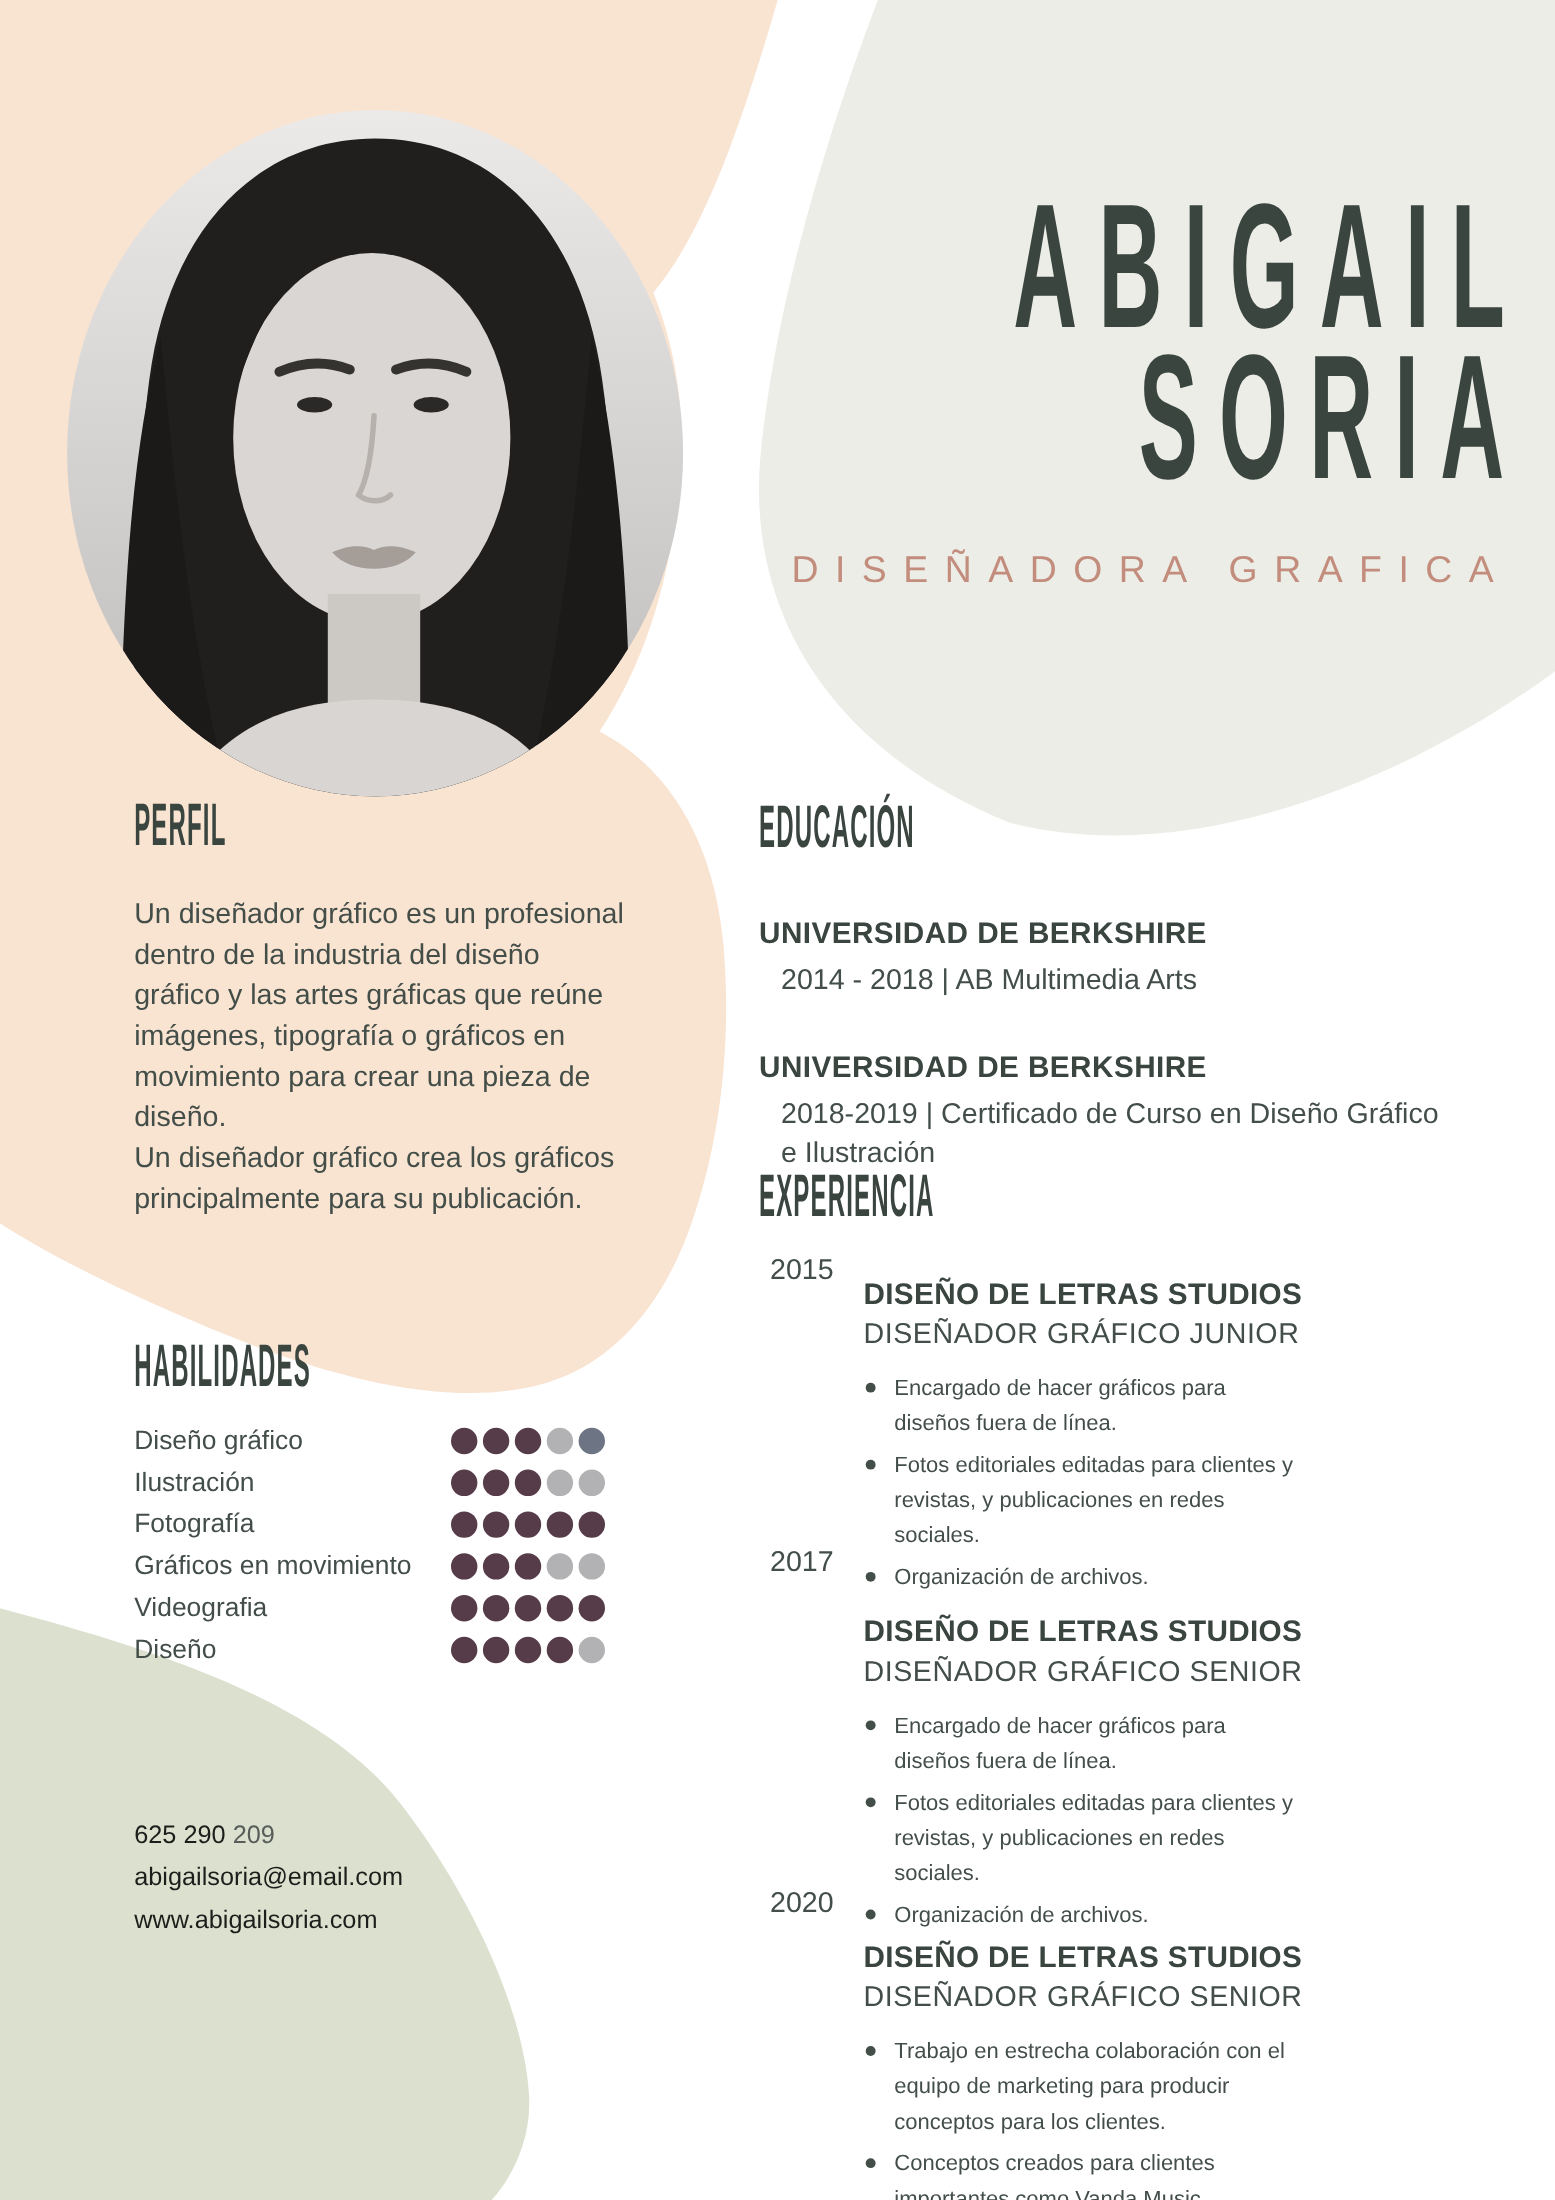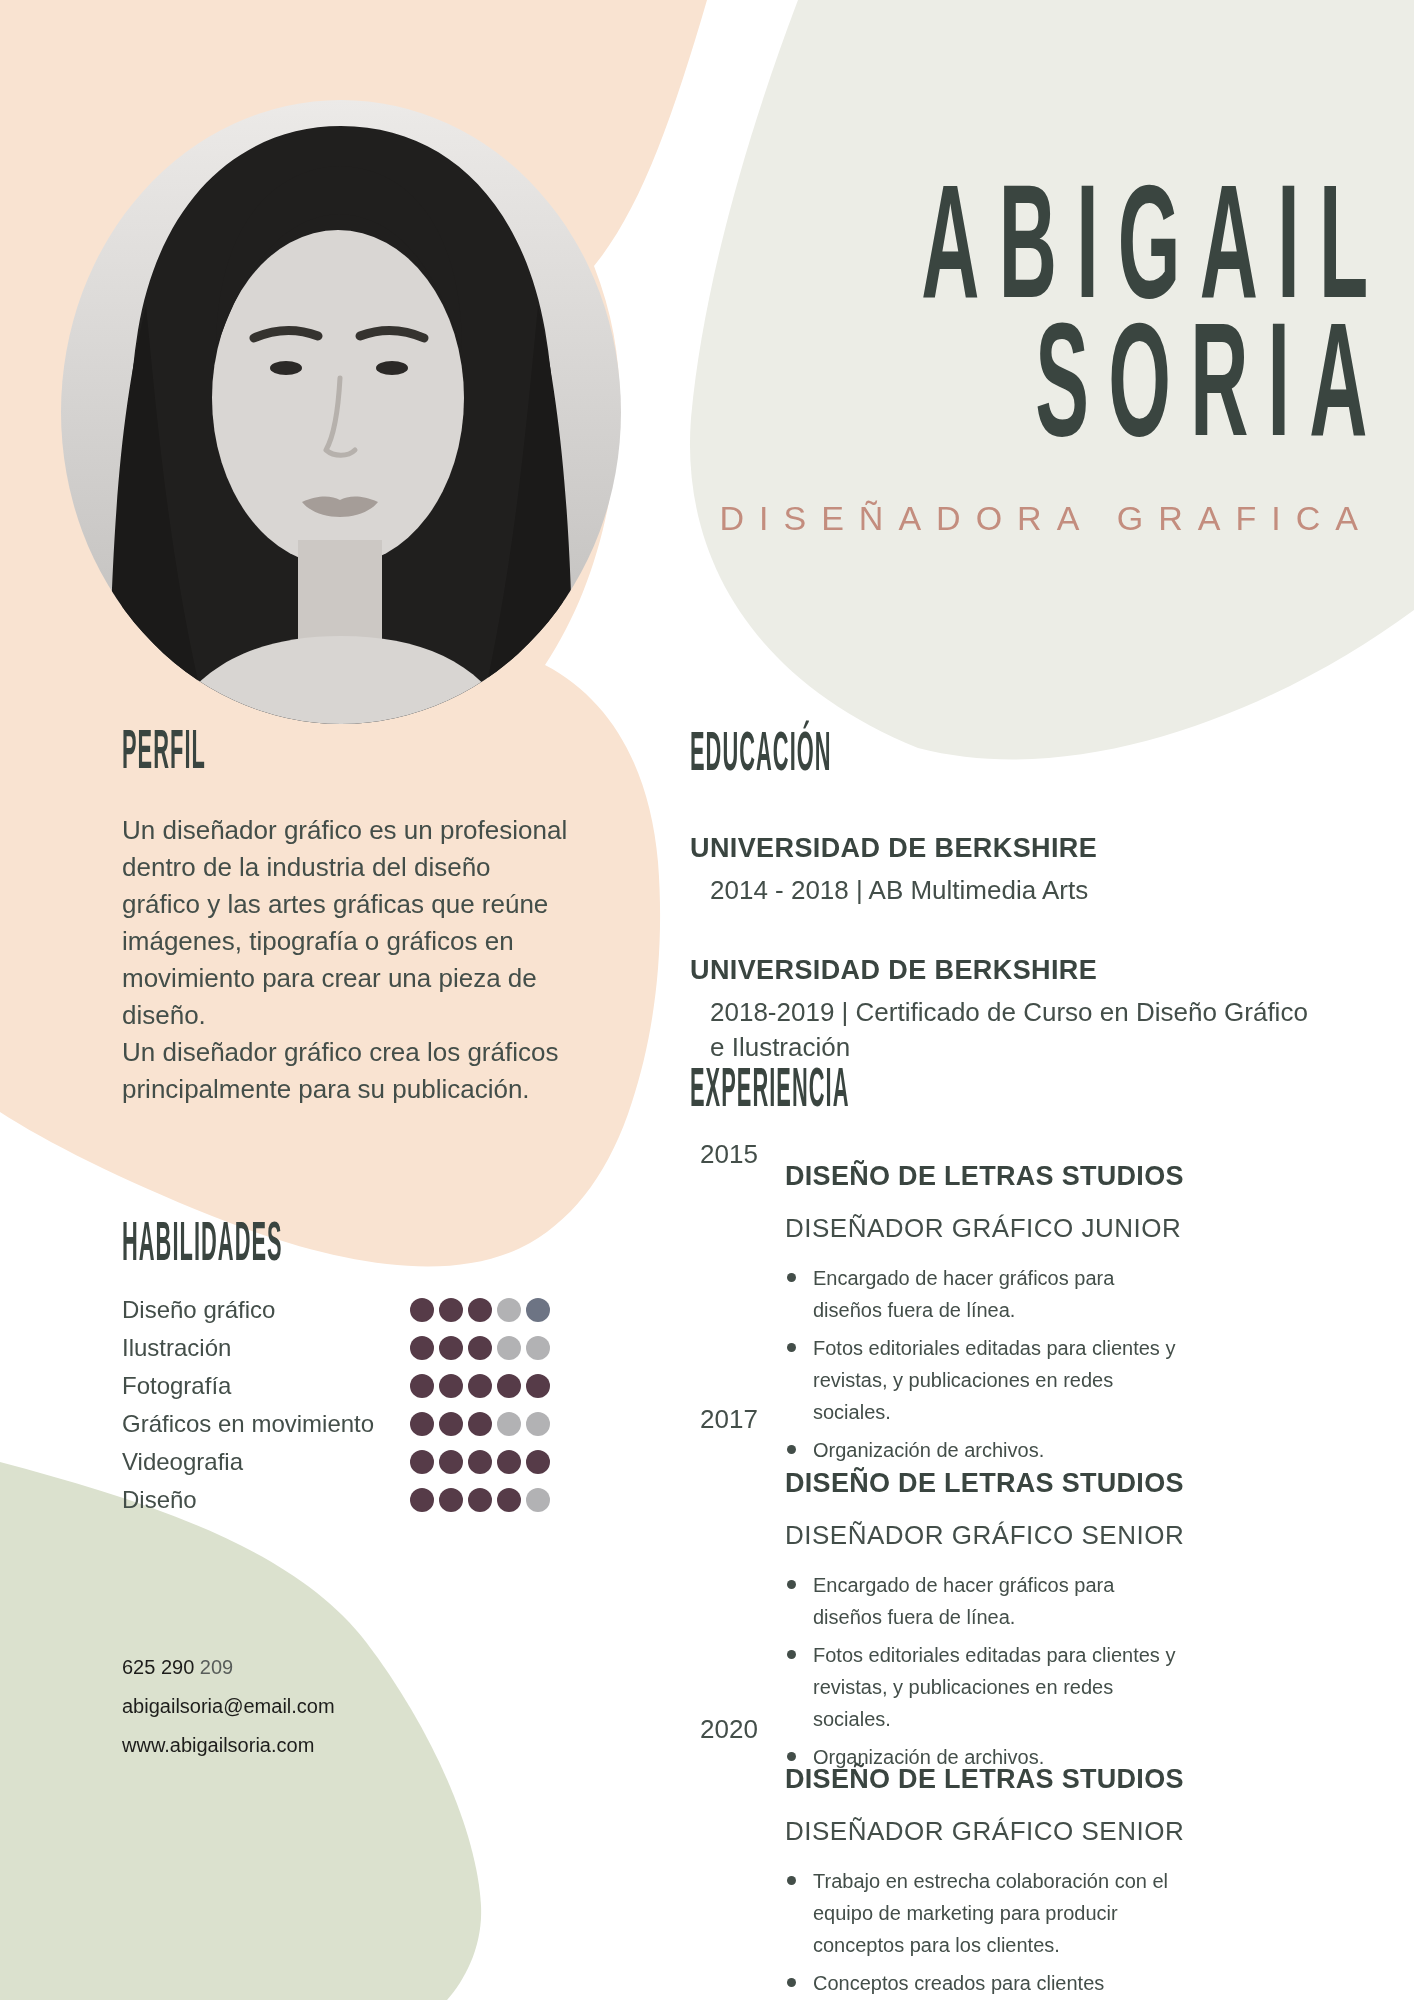--- a/index.html
+++ b/index.html
@@ -53,41 +53,41 @@
   .skills{position:absolute;left:122px;top:1291px;width:428px;}
   .skill-row{display:flex;align-items:center;height:38px;}
   .skill-label{font-size:24px;color:var(--body);flex:1;white-space:nowrap;}
   .skill-dots{display:flex;gap:5px;width:143px;justify-content:flex-end;}
   .dot{width:24px;height:24px;border-radius:50%;}
   .dot-plum{background:var(--dot-plum);}
   .dot-gray{background:var(--dot-gray);}
   .dot-slate{background:var(--dot-slate);}
 
   
-  .contact-lines{position:absolute;left:122px;top:1648px;font-size:20px;line-height:39px;color:var(--contact-text);}
+  .contact-lines{position:absolute;left:122px;top:1648px;font-size:23px;line-height:39px;color:var(--contact-text);}
   .contact-lines .suffix-gray{color:var(--phone-suffix-gray);}
 
   
   .edu-item{position:absolute;left:690px;}
   .edu-0{top:833px;}
   .edu-1{top:955px;}
   .edu-school{font-size:27px;font-weight:bold;color:var(--heading);letter-spacing:0.4px;white-space:nowrap;}
   .edu-detail{margin-top:9px;font-size:26px;line-height:35px;color:var(--body);white-space:pre;margin-left:20px;}
 
   
   .exp-year{position:absolute;left:700px;font-size:26px;color:var(--body);}
   .exp-year-0{top:1139px;}
   .exp-year-1{top:1404px;}
   .exp-year-2{top:1714px;}
   .exp-entry{position:absolute;left:785px;width:540px;}
   .exp-entry-0{top:1137px;}
   .exp-entry-1{top:1444px;}
   .exp-entry-2{top:1740px;}
   .exp-company{font-size:27px;font-weight:bold;color:var(--heading);letter-spacing:0.3px;white-space:nowrap;margin-top:24px;}
-  .exp-role{margin-top:21px;font-size:26px;color:var(--body);letter-spacing:0.5px;white-space:nowrap;}
+  .exp-role{margin-top:5px;font-size:26px;color:var(--body);letter-spacing:0.5px;white-space:nowrap;}
   .exp-bullets{margin:18px 0 0 0;padding:0;list-style:none;}
   .exp-bullets li{
     position:relative;padding-left:28px;font-size:20px;line-height:32px;
     color:var(--body);white-space:pre;margin-bottom:6px;
   }
   .exp-bullets li::before{
     content:"";position:absolute;left:2px;top:11px;width:9px;height:9px;
     border-radius:50%;background:var(--body);
   }
 </style>

